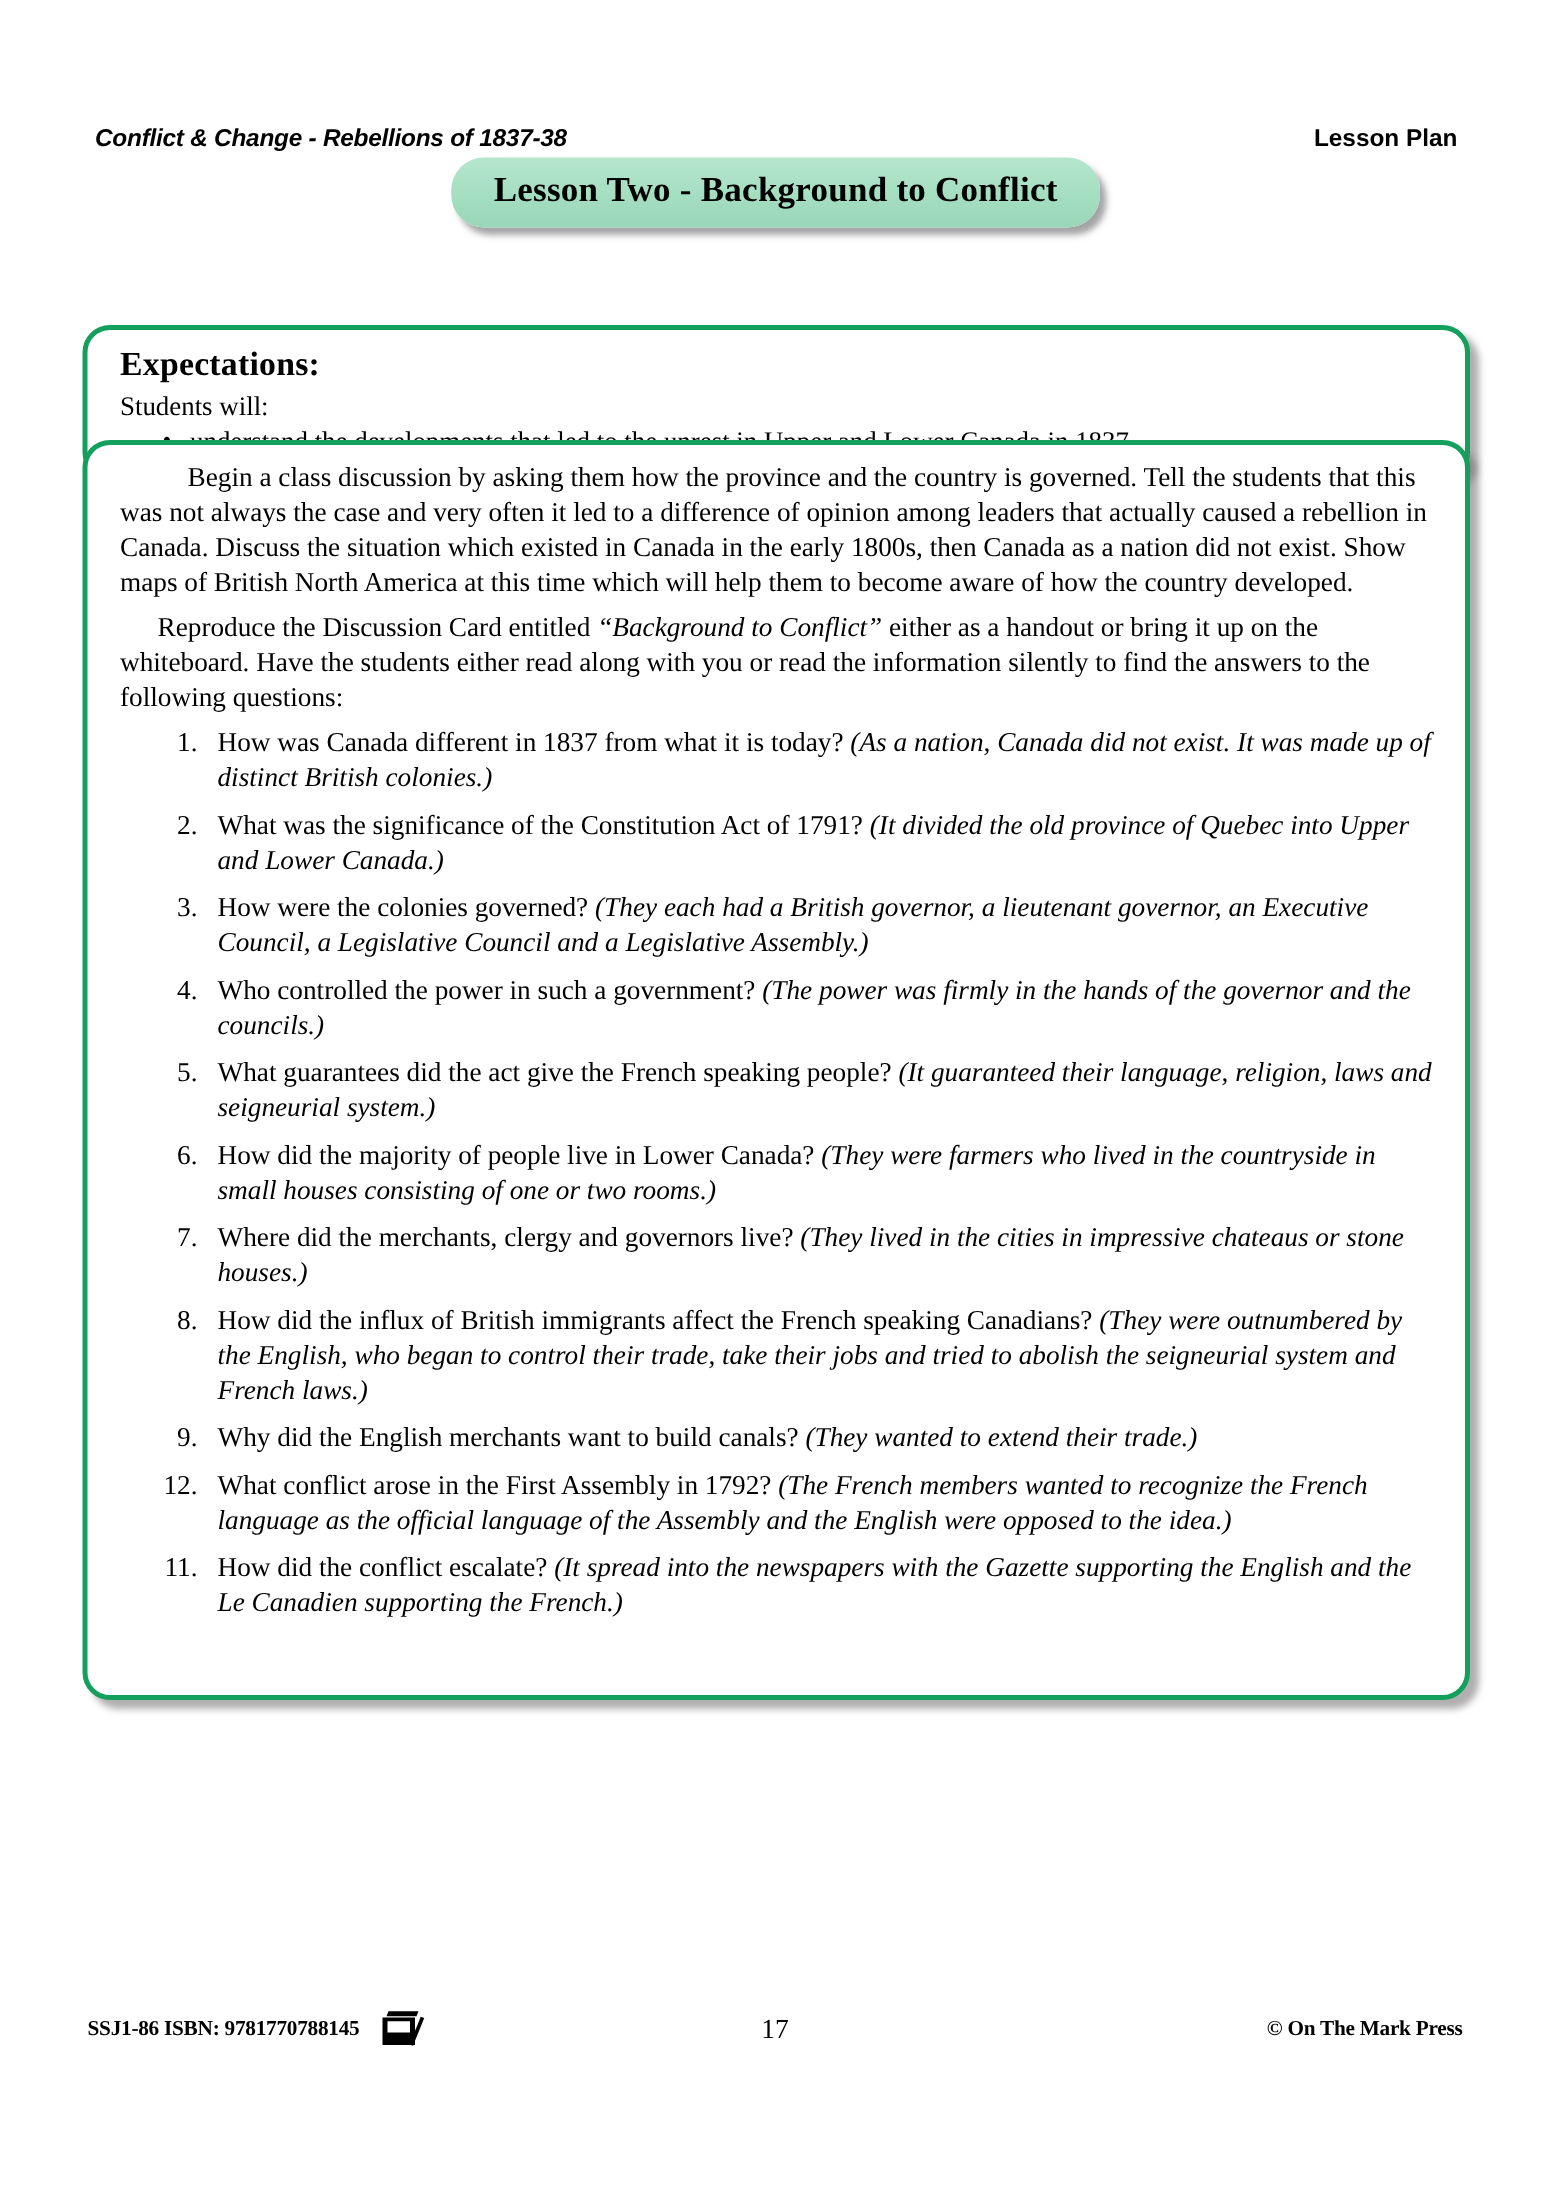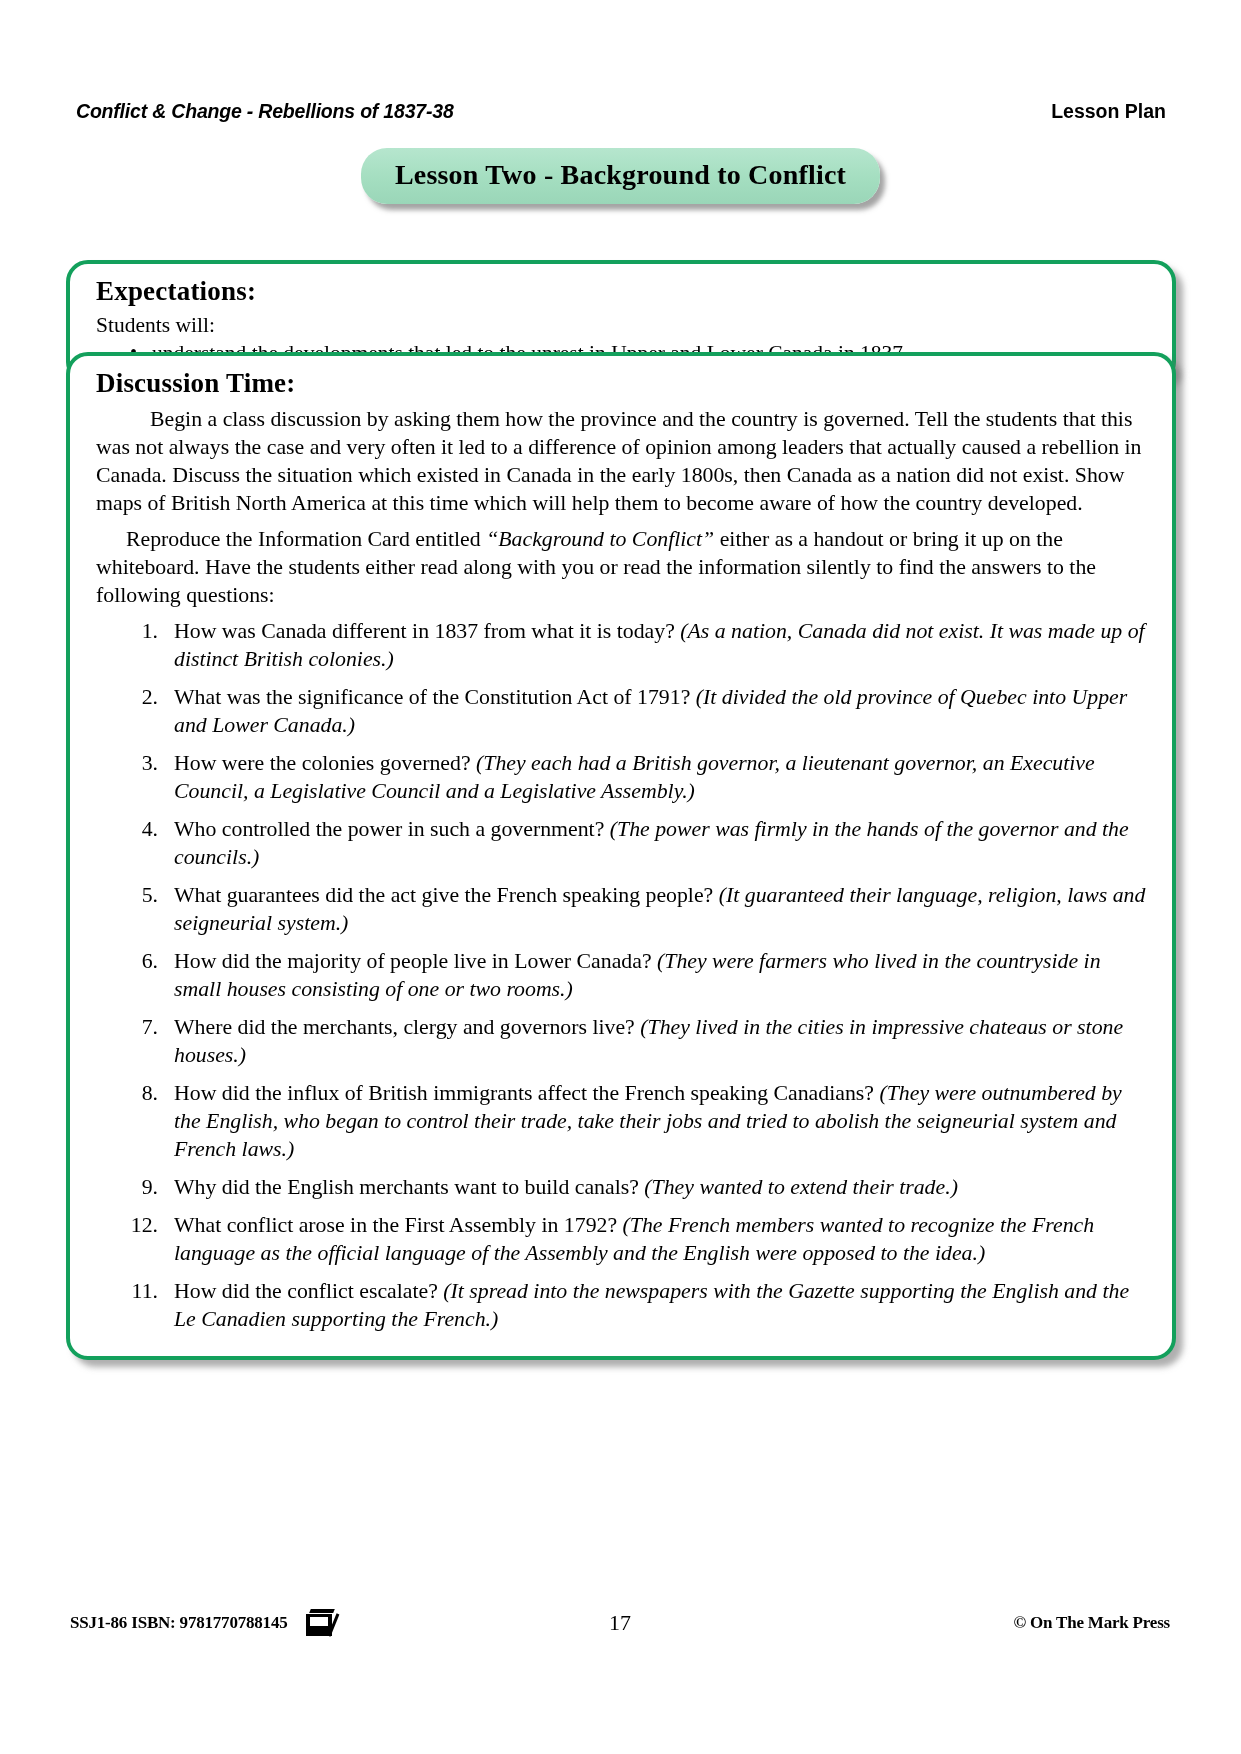--- a/index.html
+++ b/index.html
@@ -45,21 +45,21 @@
     font-family: "Liberation Sans", "DejaVu Sans", sans-serif;
     font-weight: bold;
     font-size: 19.5px;
     white-space: nowrap;
   }
 
   
   .title-wrap {
     position: absolute;
     left: 0;
-    top: 148px;
+    top: 126px;
     width: 1241px;
     display: flex;
     justify-content: center;
   }
   .title-pill {
     position: relative;
     background: #a8e0c4;
     background: linear-gradient(180deg, #b6e6ce 0%, #a4dec0 55%, #9ad6b8 100%);
     border-radius: 26px;
     padding: 11px 34px 13px 34px;
@@ -249,25 +249,24 @@
       <h2 class="section-head">Expectations:</h2>
       <p class="lead-line">Students will:</p>
       <ul class="bullets">
         <li>understand the developments that led to the unrest in Upper and Lower Canada in 1837.</li>
       </ul>
     </div>
   </div>
 
   <div class="gbox box-discussion">
     <div class="box-inner">
-      <h2 class="section-head">Discussion Time:</h2>
 
       <p class="para indent">Begin a class discussion by asking them how the province and the country is governed.  Tell the students that this was not always the case and very often it led to a difference of opinion among leaders that actually caused a rebellion in Canada.  Discuss the situation which existed in Canada in the early 1800s, then Canada as a nation did not exist.  Show maps of British North America at this time which will help them to become aware of how the country developed.</p>
 
-      <p class="para indent-small"><span>Reproduce the Information Card entitled </span><span class="ital">“Background to Conflict”</span><span> either as a handout or bring it up on the whiteboard.  Have the students either read along with you or read the information silently to find the answers to the following questions:</span></p>
+      <p class="para indent-small"><span>Reproduce the Discussion Card entitled </span><span class="ital">“Background to Conflict”</span><span> either as a handout or bring it up on the whiteboard.  Have the students either read along with you or read the information silently to find the answers to the following questions:</span></p>
 
       <ol class="qlist">
         <li><span class="num">1.</span><span>How was Canada different in 1837 from what it is today?</span> <span class="ans">(As a nation, Canada did not exist.  It was made up of distinct British colonies.)</span></li>
         <li><span class="num">2.</span><span>What was the significance of the Constitution Act of 1791?</span> <span class="ans">(It divided the old province of Quebec into Upper and Lower Canada.)</span></li>
         <li><span class="num">3.</span><span>How were the colonies governed?</span> <span class="ans">(They each had a British governor, a lieutenant governor, an Executive Council, a Legislative Council and a Legislative Assembly.)</span></li>
         <li><span class="num">4.</span><span>Who controlled the power in such a government?</span> <span class="ans">(The power was firmly in the hands of the governor and the councils.)</span></li>
         <li><span class="num">5.</span><span>What guarantees did the act give the French speaking people?</span> <span class="ans">(It guaranteed their language, religion, laws and seigneurial system.)</span></li>
         <li><span class="num">6.</span><span>How did the majority of people live in Lower Canada?</span> <span class="ans">(They were farmers who lived in the countryside in small houses consisting of one or two rooms.)</span></li>
         <li><span class="num">7.</span><span>Where did the merchants, clergy and governors live?</span> <span class="ans">(They lived in the cities in impressive chateaus or stone houses.)</span></li>
         <li><span class="num">8.</span><span>How did the influx of British immigrants affect the French speaking Canadians?</span> <span class="ans">(They were outnumbered by the English, who began to control their trade, take their jobs and tried to abolish the seigneurial system and French laws.)</span></li>

